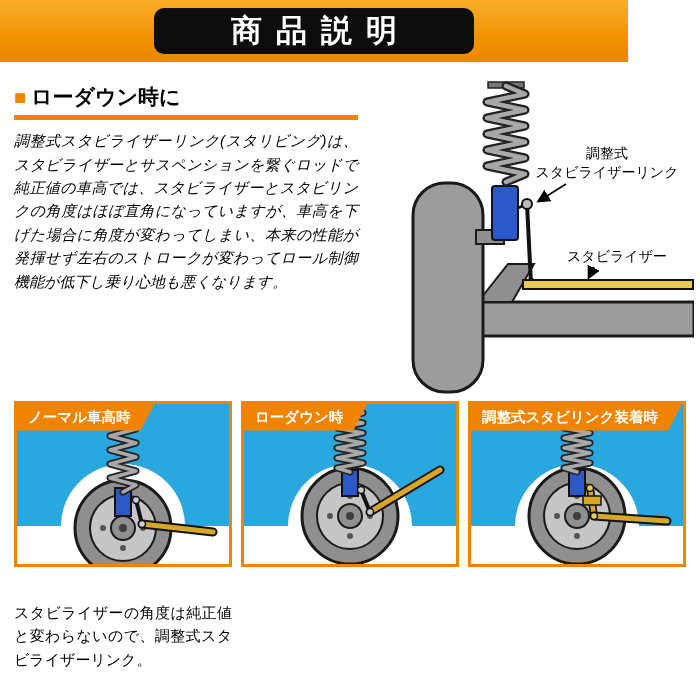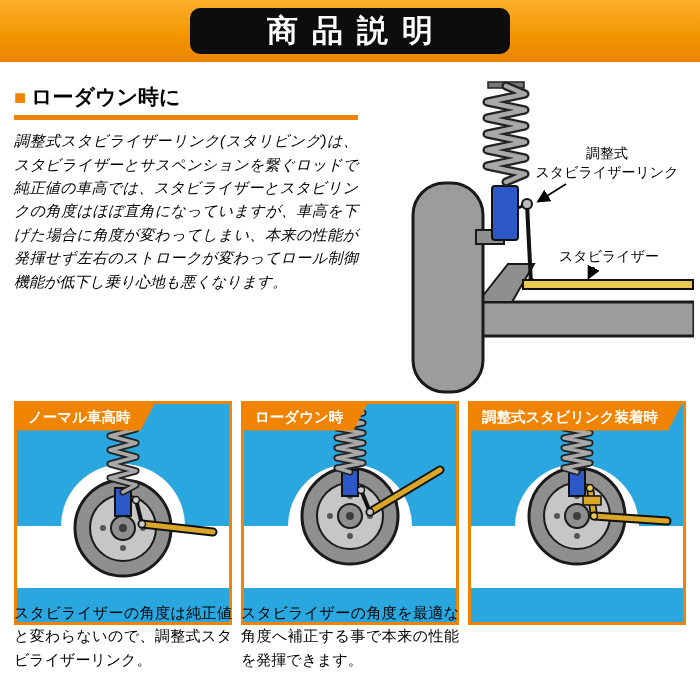--- a/index.html
+++ b/index.html
@@ -2,21 +2,21 @@
 <html><head>
 <meta charset="utf-8">
 <style>
   html,body { margin:0; padding:0; background:#fff; }
   .page {
     position:relative; width:700px; height:700px; background:#fff; overflow:hidden;
     font-family:"Liberation Sans","DejaVu Sans",sans-serif; color:#000;
   }
   
   .banner {
-    position:absolute; top:0; left:0; width:700px; height:62px;
+    position:absolute; top:0; left:0; width:628px; height:62px;
     background:linear-gradient(180deg,#F9AE2B 0%,#F29400 60%,#EC8500 100%);
     display:flex; align-items:center; justify-content:center;
   }
   .title-box {
     background:#0d0d0d; color:#fff; border-radius:10px; height:46px; min-width:320px;
     display:flex; align-items:center; justify-content:center;
     font-size:31px; font-weight:bold; letter-spacing:14px; padding:0 18px 0 32px;
     box-sizing:border-box;
   }
   
@@ -28,25 +28,25 @@
   .section-heading .bullet { color:#F08300; font-size:20px; }
   .body-p { margin:0; font-size:15px; line-height:1.56; text-align:justify;font-style:italic; }
   
   .diagram { position:absolute; left:358px; top:80px; width:336px; height:318px; }
   .diagram svg { position:absolute; top:0; left:0; }
   .diagram .dg-label {
     position:absolute; font-size:14px; line-height:1.35; text-align:center;
     white-space:pre-line; color:#000;
   }
   .label-link { left:168px; top:64px; width:162px; }
-  .label-stab { left:190px; top:167px; width:122px; }
+  .label-stab { left:198px; top:167px; width:122px; }
   
   .panels { position:absolute; left:14px; top:401px; width:672px; display:flex; gap:9px; }
   .panel {
-    position:relative; width:218px; height:224px; box-sizing:border-box;
+    position:relative; width:218px; height:166px; box-sizing:border-box;
     border:3px solid #F08300; background:#2AA7DE; overflow:hidden;
   }
   .panel svg { position:absolute; top:0; left:0; }
   .ribbon {
     position:absolute; top:0; left:0; z-index:2; background:#F08300; color:#fff;
     font-size:14.5px; font-weight:bold; line-height:1; padding:6px 24px 6px 11px;
     clip-path:polygon(0 0,100% 0,calc(100% - 14px) 100%,0 100%);
     white-space:nowrap;
   }
   
@@ -192,16 +192,15 @@
       </svg>
       <div class="ribbon">
         <span>調整式スタビリンク装着時</span>
       </div>
     </div>
 
   </div>
 
   <div class="captions">
     <div class="caption">スタビライザーの角度は純正値と変わらないので、調整式スタビライザーリンク。</div>
-    <div class="caption">スタビライザーの角度を最適な角度へ補正する事で本来の性能を発揮できます。</div>
   </div>
 
 </div>
 
 </body></html>

